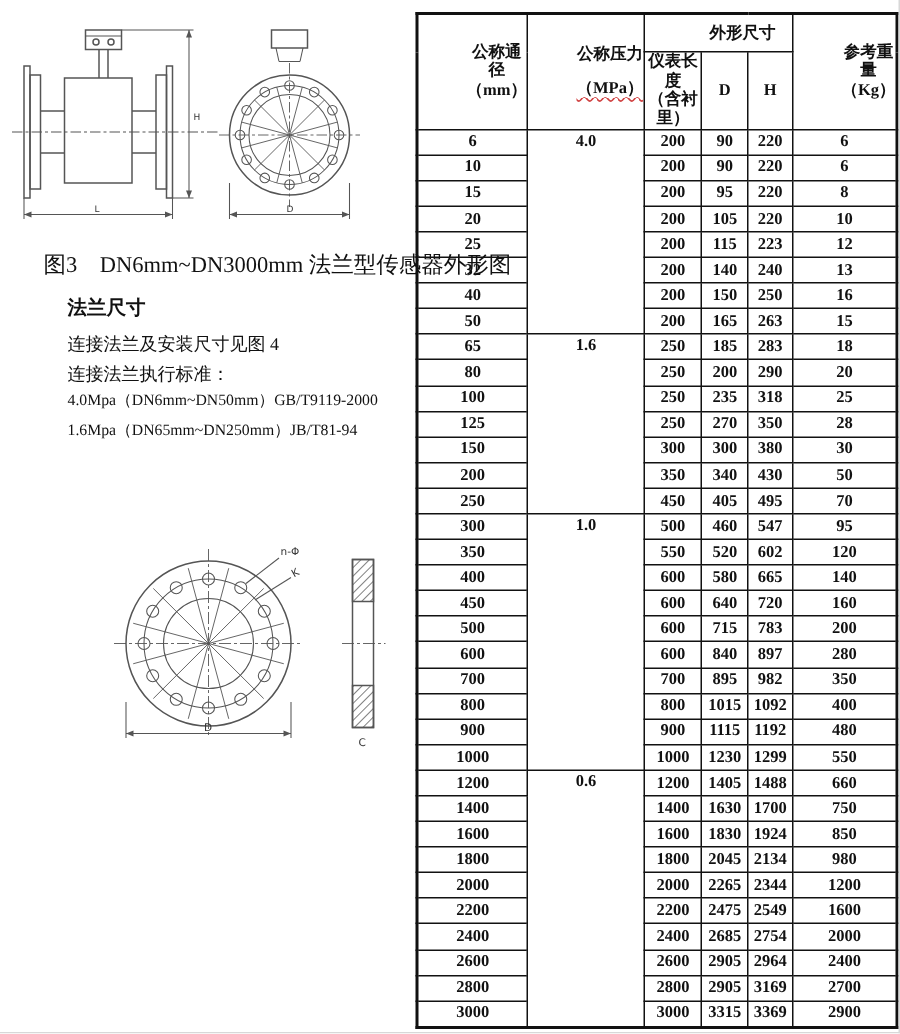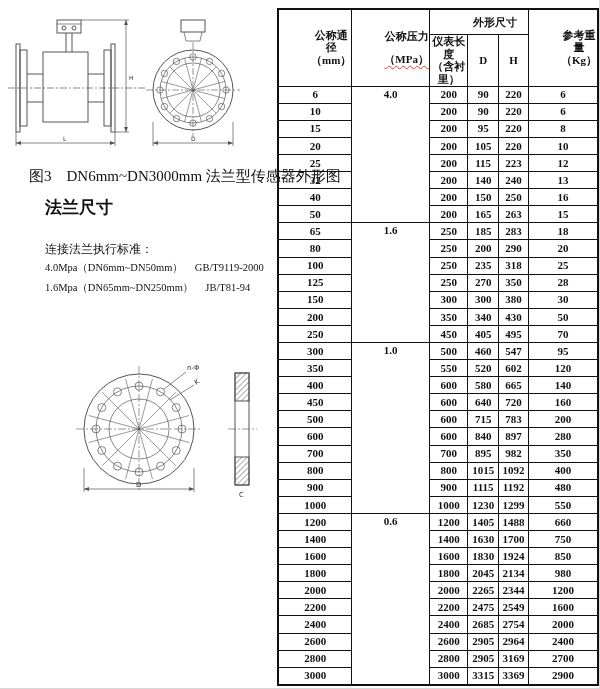--- a/index.html
+++ b/index.html
@@ -2,25 +2,25 @@
 <html><head>
 <meta charset="utf-8">
 <style>
   html,body{margin:0;padding:0;background:#fff;}
   .page{position:relative;width:600px;height:689px;background:#fff;overflow:hidden;
         font-family:"Liberation Serif","DejaVu Serif",serif;color:#111;
         border-right:1px solid #d8d8d8;border-bottom:1px solid #d8d8d8;box-sizing:border-box;}
   svg text{font-family:"DejaVu Sans",sans-serif;fill:#333;}
   .drawing{position:absolute;}
   .fig3-caption{position:absolute;left:29px;top:167px;font-size:15px;white-space:nowrap;}
-  .section-heading{position:absolute;left:45px;top:196px;font-size:17px;font-weight:bold;}
+  .section-heading{position:absolute;left:45px;top:196px;font-size:13px;font-weight:bold;}
   .text-line1{position:absolute;left:45px;top:221px;font-size:12px;}
   .text-line2{position:absolute;left:45px;top:241px;font-size:12px;}
   .standards{position:absolute;left:45px;top:258px;font-size:10.5px;line-height:19.5px;white-space:nowrap;}
-  .standards .code{margin-left:12px;}
+  .standards .code{}
   .fig4-caption{position:absolute;left:70px;top:504px;font-size:13.5px;font-weight:bold;letter-spacing:1px;}
   table.spec{position:absolute;left:277px;top:8px;border-collapse:collapse;table-layout:fixed;
              text-align:center;font-weight:bold;font-size:11px;border:2px solid #111;}
   table.spec th,table.spec td{border:1px solid #111;padding:0;overflow:hidden;line-height:1.15;}
   table.spec th{font-size:11px;}
   table.spec thead tr:first-child th{height:24px;padding-left:32px;}
   table.spec thead tr:last-child th{height:32px;}
   table.spec tbody td{height:16.1px;font-size:11px;}
   table.spec td.pressure{vertical-align:top;padding-top:1px;}
   .spell{text-decoration:underline wavy #d04040 1px;text-underline-offset:2px;margin-top:10px;}
@@ -117,20 +117,21 @@
       <line x1="228" y1="108" x2="228" y2="132" stroke-width="0.7"></line>
       <line x1="148" y1="129" x2="228" y2="129" stroke-width="0.7"></line>
       <path d="M148 129 l5 -2 l0 4 z M228 129 l-5 -2 l0 4 z" fill="#555" stroke="none"></path>
     </g>
     <text x="186" y="127" font-size="6">D</text>
   </svg>
 
   <div class="fig3-caption">图3　DN6mm~DN3000mm 法兰型传感器外形图</div>
 
   <div class="section-heading">法兰尺寸</div>
+  <div class="text-line1">连接法兰及安装尺寸见图 4</div>
   <div class="text-line2">连接法兰执行标准：</div>
 
   <div class="standards">
     <div><span>4.0Mpa（DN6mm~DN50mm）</span><span class="code">GB/T9119-2000</span></div>
     <div><span>1.6Mpa（DN65mm~DN250mm）</span><span class="code">JB/T81-94</span></div>
   </div>
 
   <svg class="drawing" style="left:48px;top:356px;" width="215" height="148" viewBox="0 0 215 148">
     <defs>
       <pattern id="hatch" width="4" height="4" patternUnits="userSpaceOnUse" patternTransform="rotate(45)">

